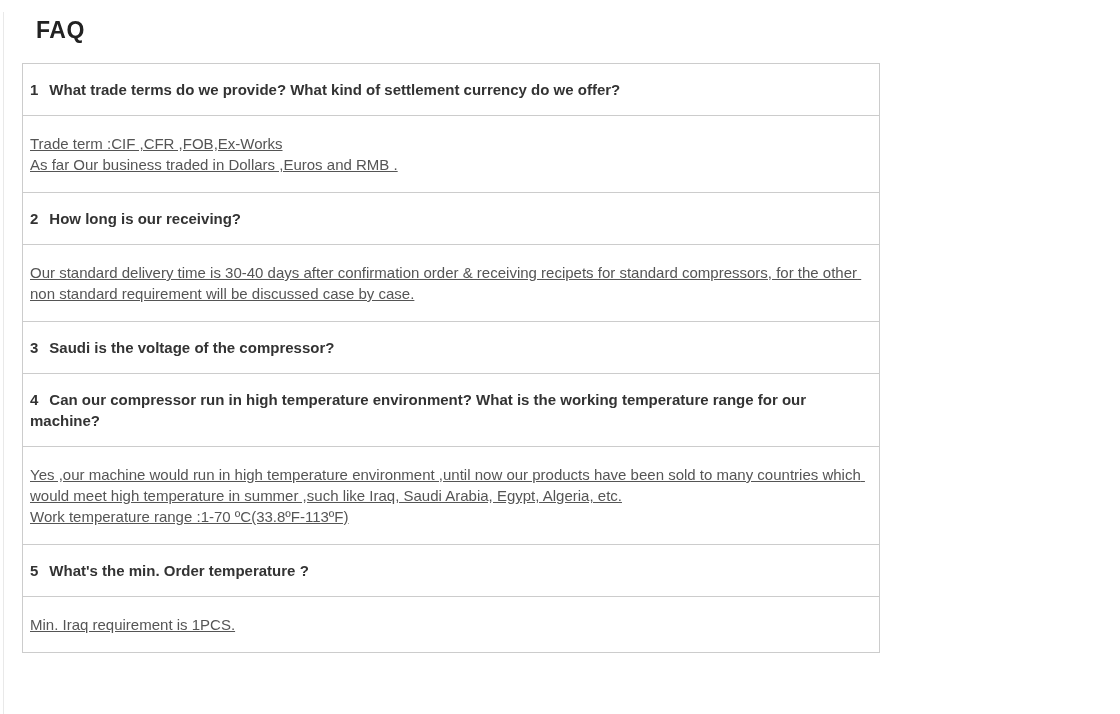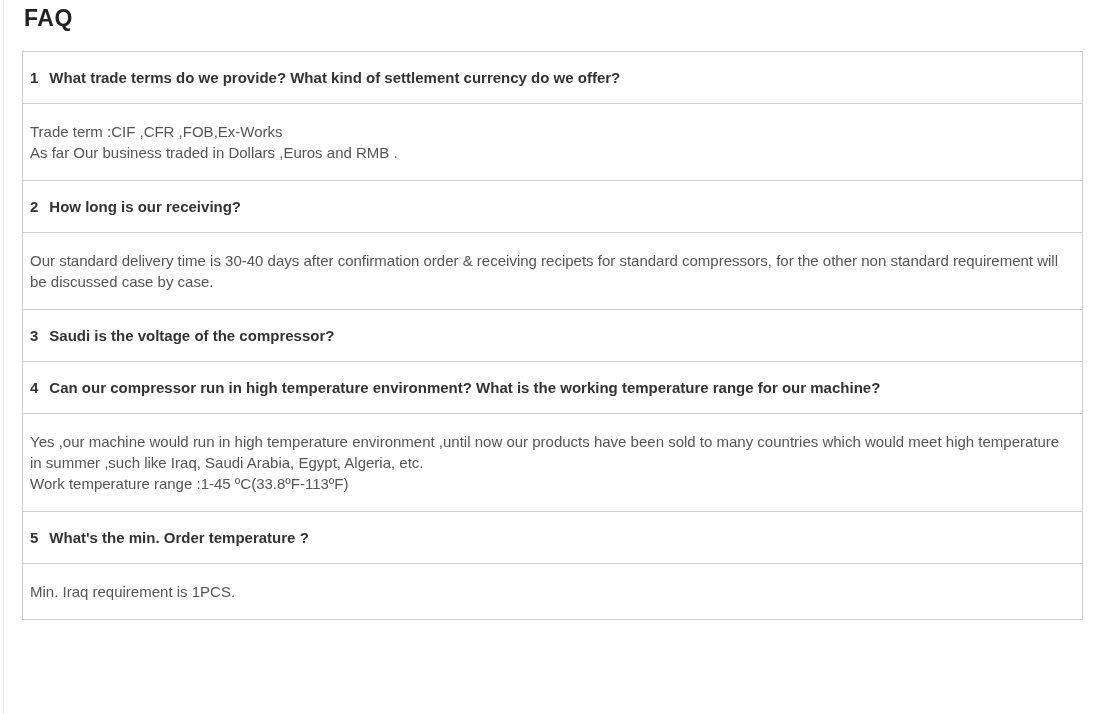--- a/index.html
+++ b/index.html
@@ -19,31 +19,31 @@
   }
   .page-edge {
     position: absolute;
     left: 3px;
     top: 0;
     bottom: 0;
     width: 1px;
     background: #e9e9e9;
   }
   h1.page-title {
-    margin: 0;
+    margin: 12px;
     padding: 5px 0 0 24px;
     font-size: 23px;
     line-height: 26px;
     font-weight: bold;
     color: #222222;
     letter-spacing: 0.5px;
   }
   .faq-table {
     margin: 20px 0 6px 22px;
-    width: 1061px;
+    width: 858px;
     border: 1px solid #cccccc;
     box-sizing: border-box;
     background: #ffffff;
   }
   .q-row {
     padding: 15px 10px 15px 7px;
     border-bottom: 1px solid #cccccc;
     font-size: 15px;
     line-height: 21px;
     font-weight: bold;
@@ -56,20 +56,21 @@
   .a-row {
     padding: 17px 10px 17px 7px;
     border-bottom: 1px solid #cccccc;
     font-size: 15px;
     line-height: 21px;
     font-weight: normal;
     color: #555555;
   }
   .a-line {
     white-space: pre-wrap;
+    text-decoration: underline;
   }
   .faq-table > div:last-child {
     border-bottom: none;
   }
 </style>
 </head>
 <body>
 
 <div class="page">
   <div class="page-edge"></div>
@@ -92,21 +93,21 @@
 
   <div class="q-row">
     <span class="q-num">3</span><span class="q-text">Saudi is the voltage of the compressor?</span>
   </div>
 
   <div class="q-row">
     <span class="q-num">4</span><span class="q-text">Can our compressor run in high temperature environment? What is the working temperature range for our machine?</span>
   </div>
   <div class="a-row">
         <div class="a-line">Yes ,our machine would run in high temperature environment ,until now our products have been sold to many countries which would meet high temperature in summer ,such like Iraq, Saudi Arabia, Egypt, Algeria, etc.</div>
-        <div class="a-line">Work temperature range :1-45 ºC(33.8ºF-113ºF)</div>
+        <div class="a-line">Work temperature range :1-70 ºC(33.8ºF-113ºF)</div>
       </div>
 
   <div class="q-row">
     <span class="q-num">5</span><span class="q-text">What's the min. Order temperature ?</span>
   </div>
   <div class="a-row">
         <div class="a-line">Min. Iraq requirement is 1PCS.</div>
       </div>
 </div>
 </div>

